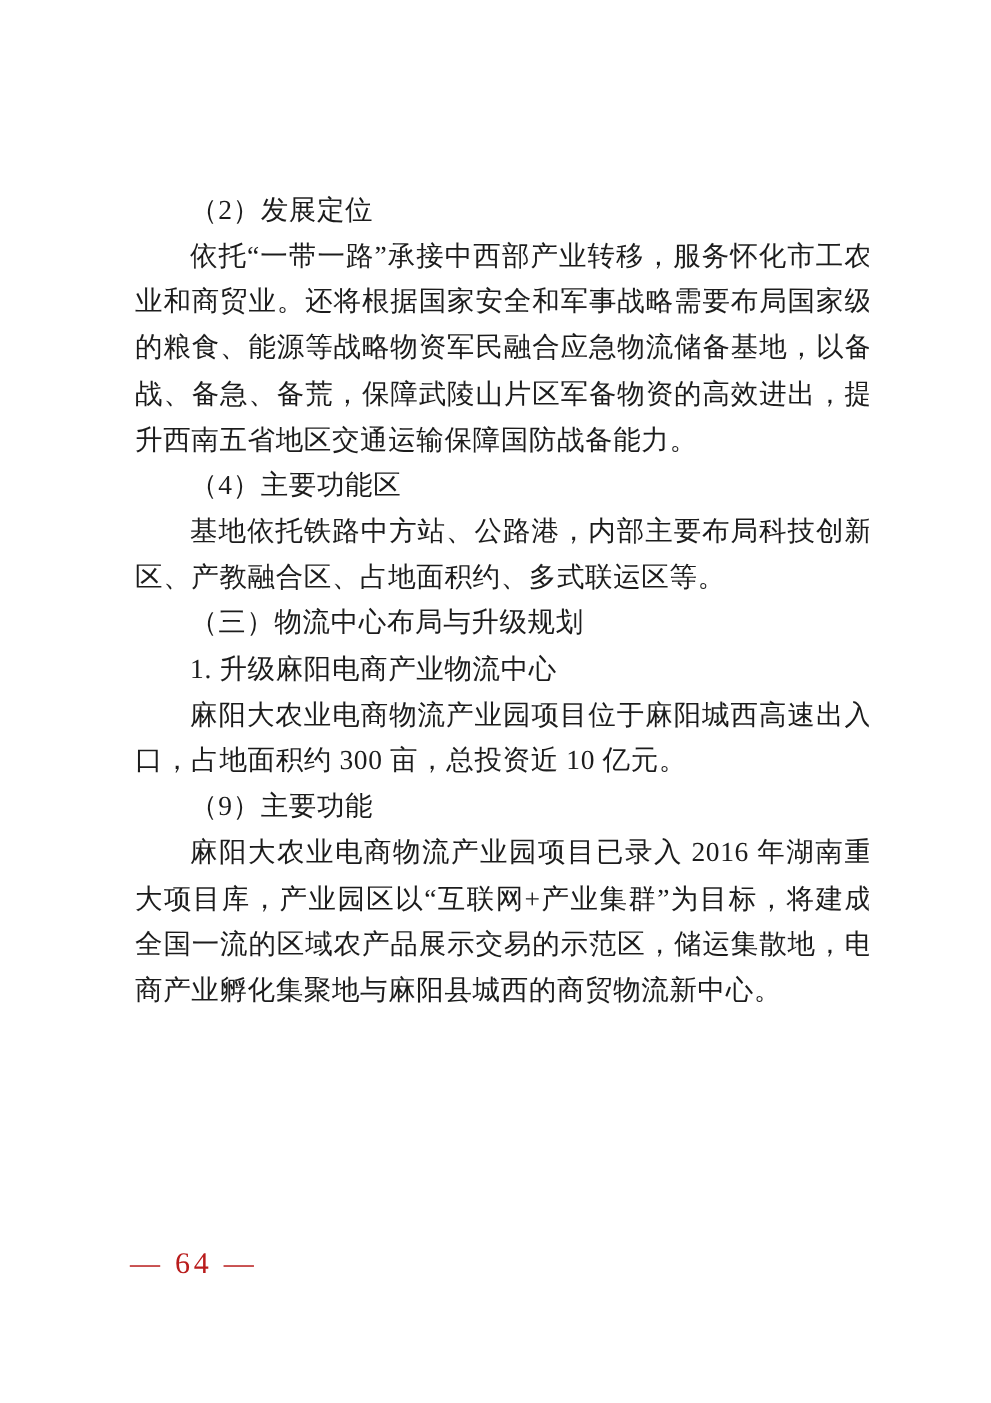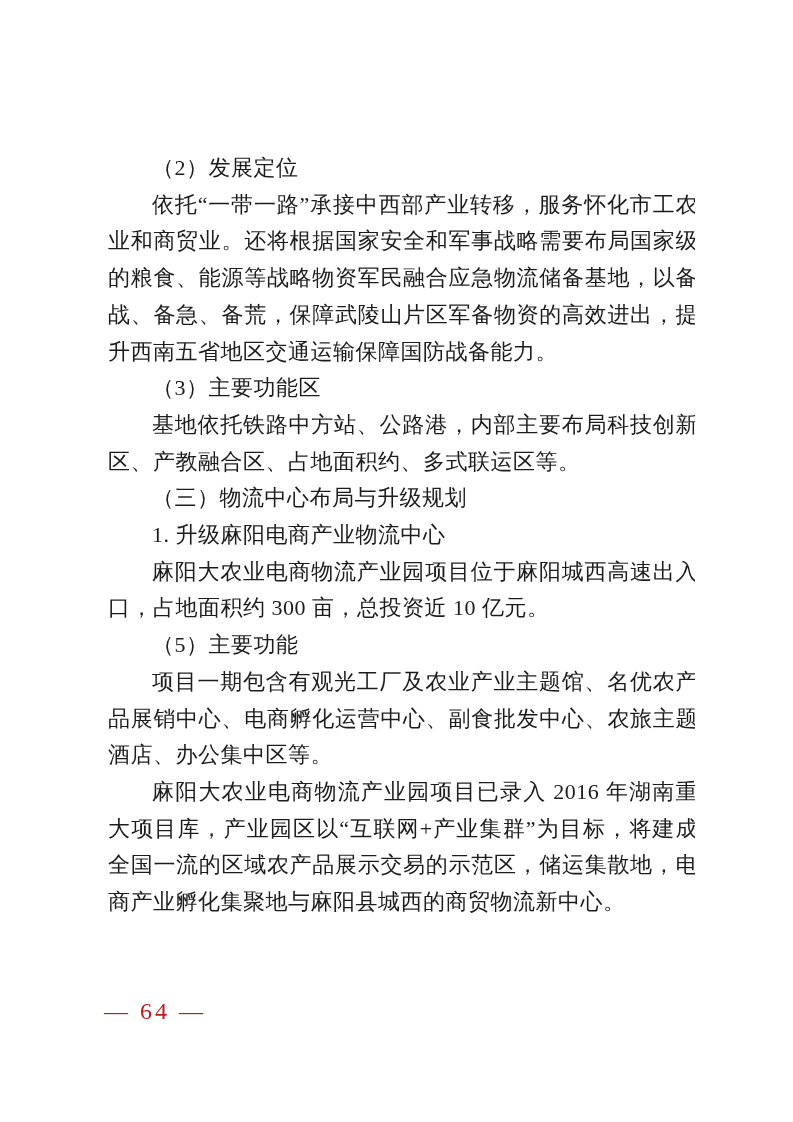--- a/index.html
+++ b/index.html
@@ -40,24 +40,23 @@
     letter-spacing: 3px;
   }
 </style>
 </head>
 <body>
 
 <div class="page">
   <div class="content">
     <p>（2）发展定位</p>
     <p>依托“一带一路”承接中西部产业转移，服务怀化市工农业和商贸业。还将根据国家安全和军事战略需要布局国家级的粮食、能源等战略物资军民融合应急物流储备基地，以备战、备急、备荒，保障武陵山片区军备物资的高效进出，提升西南五省地区交通运输保障国防战备能力。</p>
-    <p>（3）主要功能区</p>
+    <p>（4）主要功能区</p>
     <p>基地依托铁路中方站、公路港，内部主要布局科技创新区、产教融合区、占地面积约、多式联运区等。</p>
     <p>（三）物流中心布局与升级规划</p>
     <p>1. 升级麻阳电商产业物流中心</p>
     <p>麻阳大农业电商物流产业园项目位于麻阳城西高速出入口，占地面积约 300 亩，总投资近 10 亿元。</p>
-    <p>（5）主要功能</p>
-    <p>项目一期包含有观光工厂及农业产业主题馆、名优农产品展销中心、电商孵化运营中心、副食批发中心、农旅主题酒店、办公集中区等。</p>
+    <p>（9）主要功能</p>
     <p>麻阳大农业电商物流产业园项目已录入 2016 年湖南重大项目库，产业园区以“互联网+产业集群”为目标，将建成全国一流的区域农产品展示交易的示范区，储运集散地，电商产业孵化集聚地与麻阳县城西的商贸物流新中心。</p>
   </div>
 
   <div class="footer">— 64 —</div>
 </div>
 
 </body></html>

